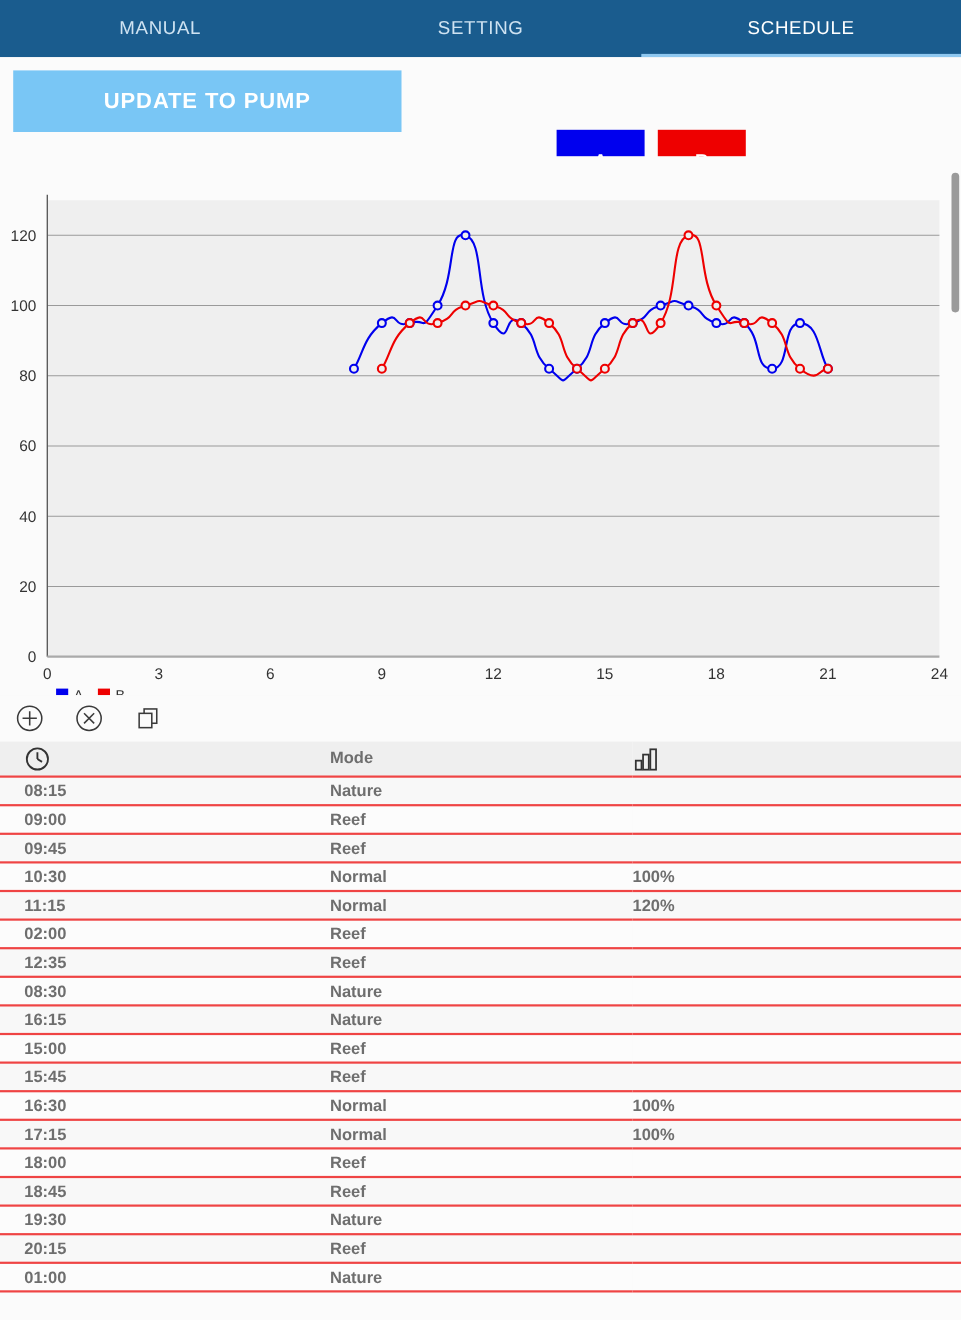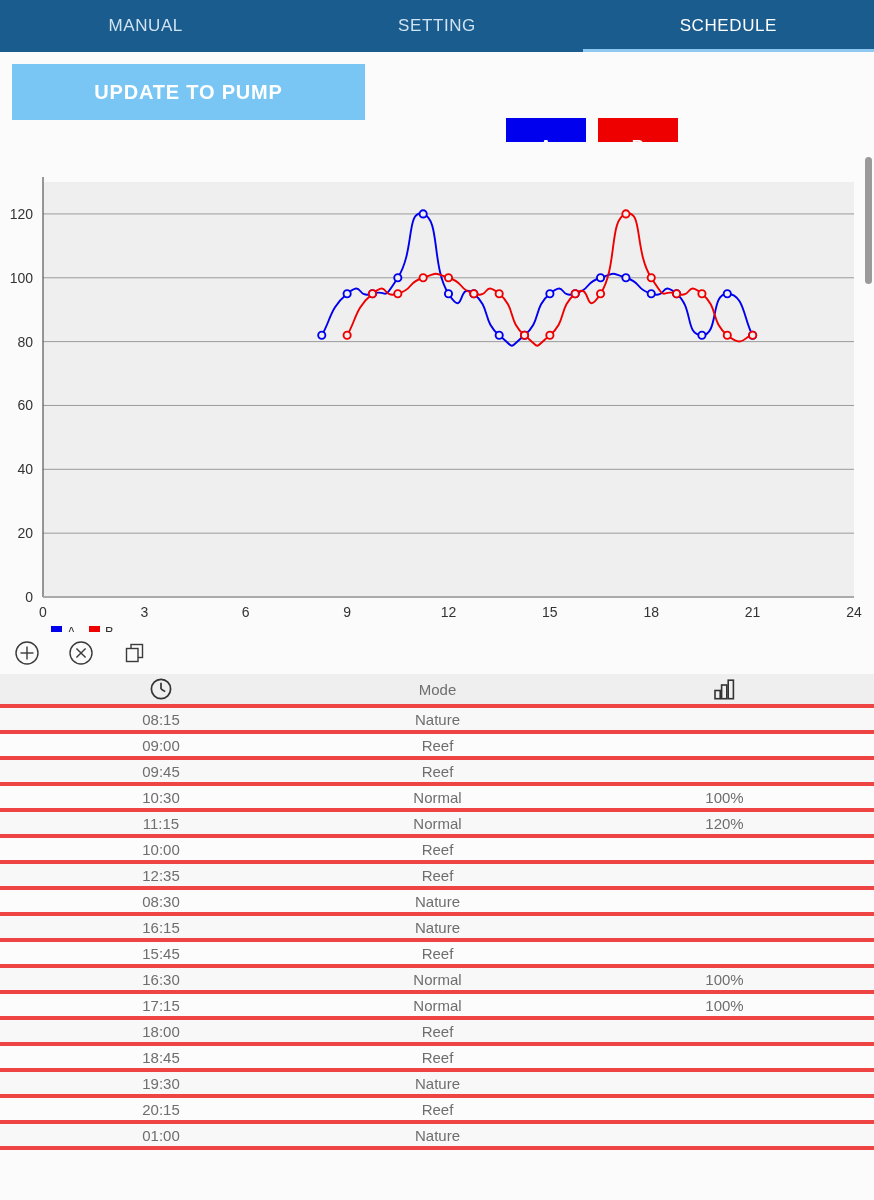--- a/index.html
+++ b/index.html
@@ -106,24 +106,24 @@
     cursor: pointer;
   }
 
   
   .sched-table {
     width: 874px;
     border-collapse: collapse;
     font-size: 15px;
   }
   .sched-table th, .sched-table td {
-    text-align: center;
+    text-align: left;
     color: #6e6e6e;
-    font-weight: normal;
-    border-bottom: 4px solid #ef4444;
+    font-weight: bold;
+    border-bottom: 2px solid #ef4444;
     padding: 0;
     height: 26px;
     vertical-align: middle;
   }
   .sched-table thead tr { background: #efefef; height: 32px; }
   .sched-table thead th { height: 32px; }
   .col-time   { width: 300px; padding-left: 22px !important; }
   .col-mode   { width: 275px; }
   .col-value  { width: 299px; }
   .sched-table tbody tr:nth-child(odd)  { background: #f8f8f8; }
@@ -310,37 +310,42 @@
           <td class="col-time">10:30</td>
           <td class="col-mode">Normal</td>
           <td class="col-value">100%</td>
         </tr>
         <tr>
           <td class="col-time">11:15</td>
           <td class="col-mode">Normal</td>
           <td class="col-value">120%</td>
         </tr>
         <tr>
-          <td class="col-time">10:00</td>
+          <td class="col-time">02:00</td>
           <td class="col-mode">Reef</td>
           <td class="col-value"></td>
         </tr>
         <tr>
           <td class="col-time">12:35</td>
           <td class="col-mode">Reef</td>
           <td class="col-value"></td>
         </tr>
         <tr>
           <td class="col-time">08:30</td>
           <td class="col-mode">Nature</td>
           <td class="col-value"></td>
         </tr>
         <tr>
           <td class="col-time">16:15</td>
           <td class="col-mode">Nature</td>
+          <td class="col-value"></td>
+        </tr>
+        <tr>
+          <td class="col-time">15:00</td>
+          <td class="col-mode">Reef</td>
           <td class="col-value"></td>
         </tr>
         <tr>
           <td class="col-time">15:45</td>
           <td class="col-mode">Reef</td>
           <td class="col-value"></td>
         </tr>
         <tr>
           <td class="col-time">16:30</td>
           <td class="col-mode">Normal</td>

